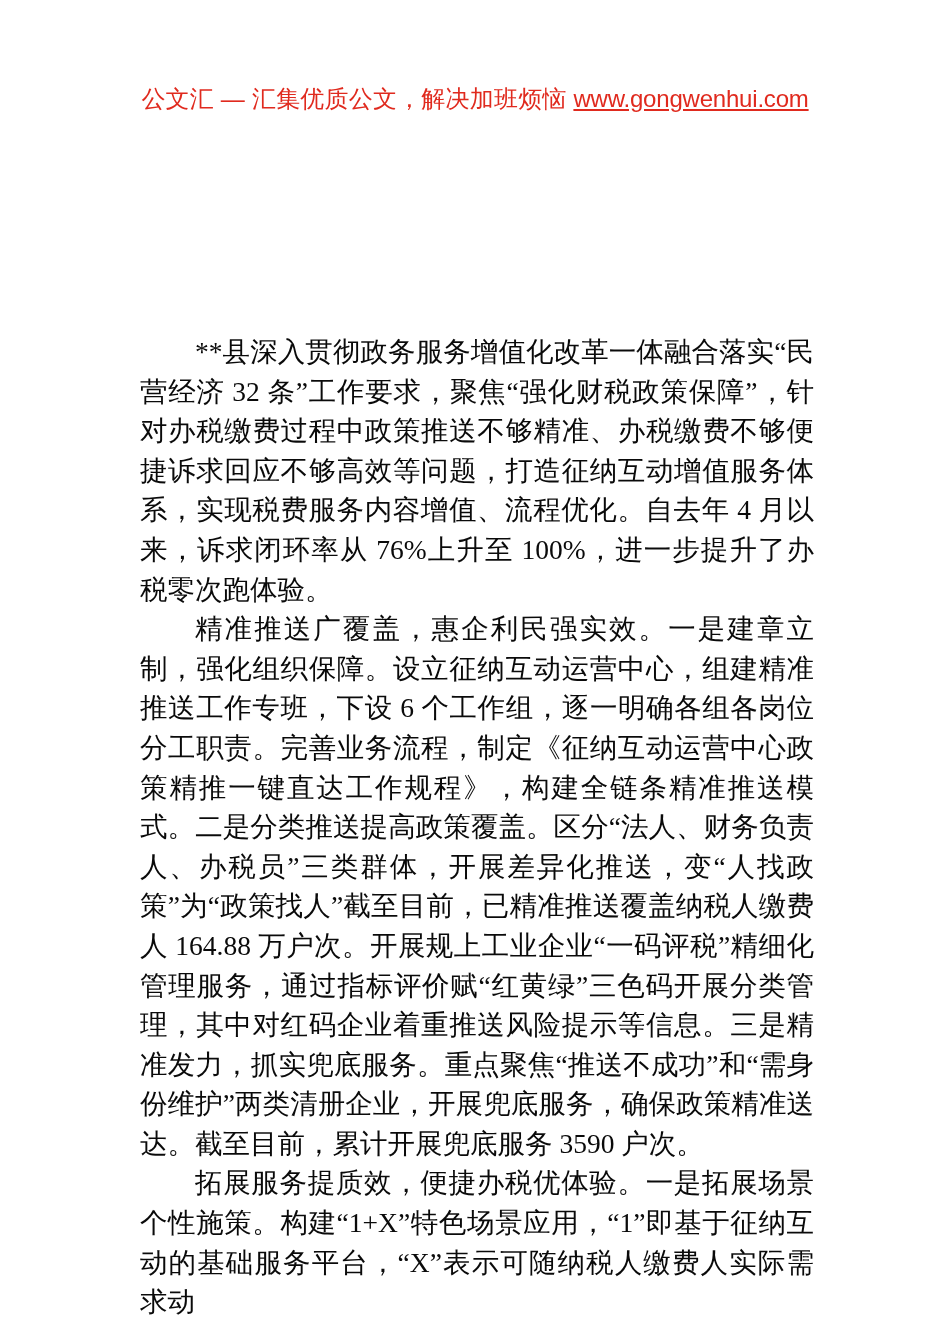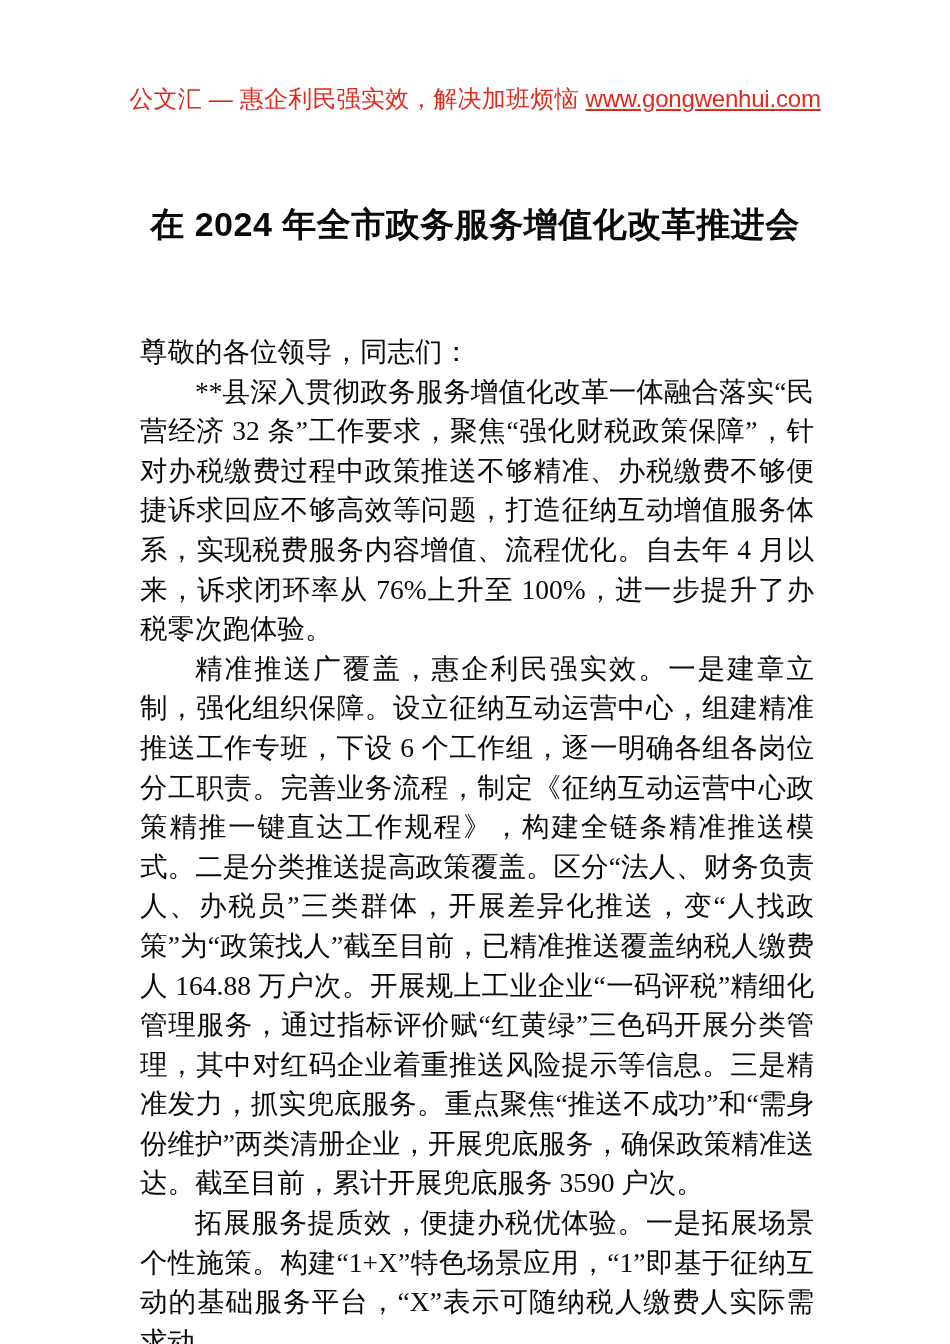--- a/index.html
+++ b/index.html
@@ -80,28 +80,26 @@
   }
   .para.indent { text-indent: 2em; font-family: Liberation Serif, serif; }
   .para.salutation { text-indent: 0; }
 </style>
 </head>
 <body>
 
 <div class="page">
 
   <div class="site-header">
-    <span class="brand-cn">公文汇 — 惠企利民强实效，解决加班烦恼</span>
+    <span class="brand-cn">公文汇 — 汇集优质公文，解决加班烦恼</span>
     <span class="brand-url">www.gongwenhui.com</span>
   </div>
 
   <h1 class="doc-title">
-    <span class="t-line">在 2024 年全市政务服务增值化改革推进会</span>
   </h1>
 
   <div class="doc-body">
-    <p class="para salutation">尊敬的各位领导，同志们：</p>
     <p class="para indent">**县深入贯彻政务服务增值化改革一体融合落实“民营经济 32 条”工作要求，聚焦“强化财税政策保障”，针对办税缴费过程中政策推送不够精准、办税缴费不够便捷诉求回应不够高效等问题，打造征纳互动增值服务体系，实现税费服务内容增值、流程优化。自去年 4 月以来，诉求闭环率从 76%上升至 100%，进一步提升了办税零次跑体验。</p>
     <p class="para indent">精准推送广覆盖，惠企利民强实效。一是建章立制，强化组织保障。设立征纳互动运营中心，组建精准推送工作专班，下设 6 个工作组，逐一明确各组各岗位分工职责。完善业务流程，制定《征纳互动运营中心政策精推一键直达工作规程》，构建全链条精准推送模式。二是分类推送提高政策覆盖。区分“法人、财务负责人、办税员”三类群体，开展差异化推送，变“人找政策”为“政策找人”截至目前，已精准推送覆盖纳税人缴费人 164.88 万户次。开展规上工业企业“一码评税”精细化管理服务，通过指标评价赋“红黄绿”三色码开展分类管理，其中对红码企业着重推送风险提示等信息。三是精准发力，抓实兜底服务。重点聚焦“推送不成功”和“需身份维护”两类清册企业，开展兜底服务，确保政策精准送达。截至目前，累计开展兜底服务 3590 户次。</p>
     <p class="para indent">拓展服务提质效，便捷办税优体验。一是拓展场景个性施策。构建“1+X”特色场景应用，“1”即基于征纳互动的基础服务平台，“X”表示可随纳税人缴费人实际需求动</p>
   </div>
 
 </div>
 
 </body></html>

